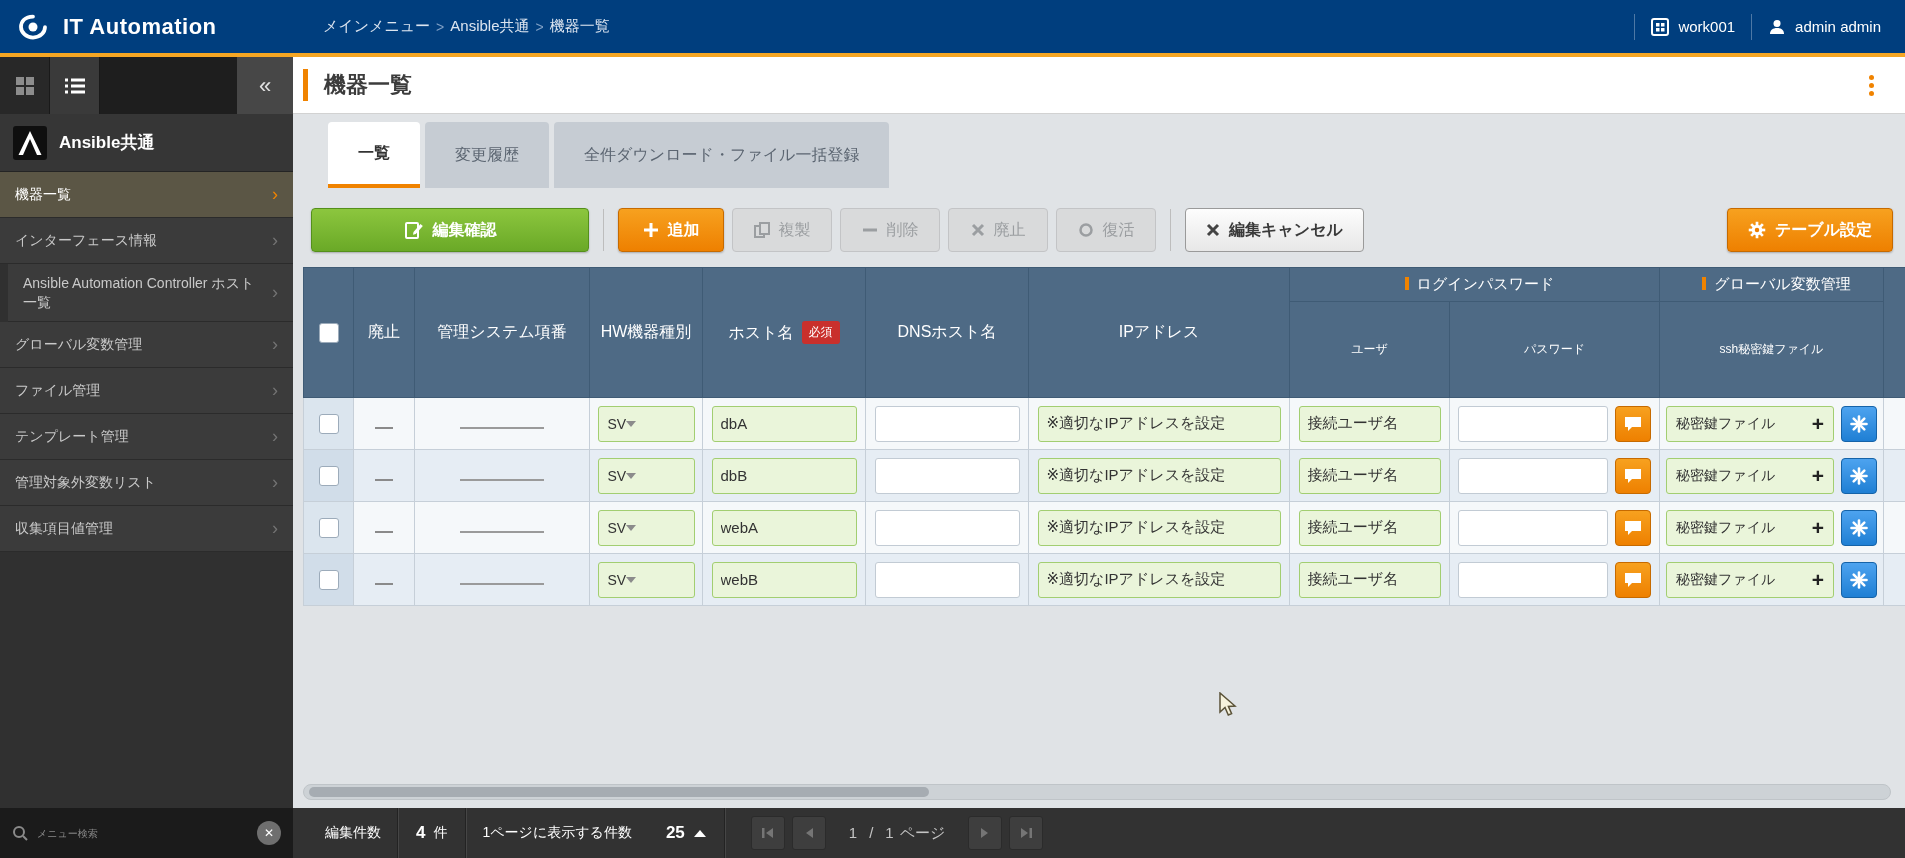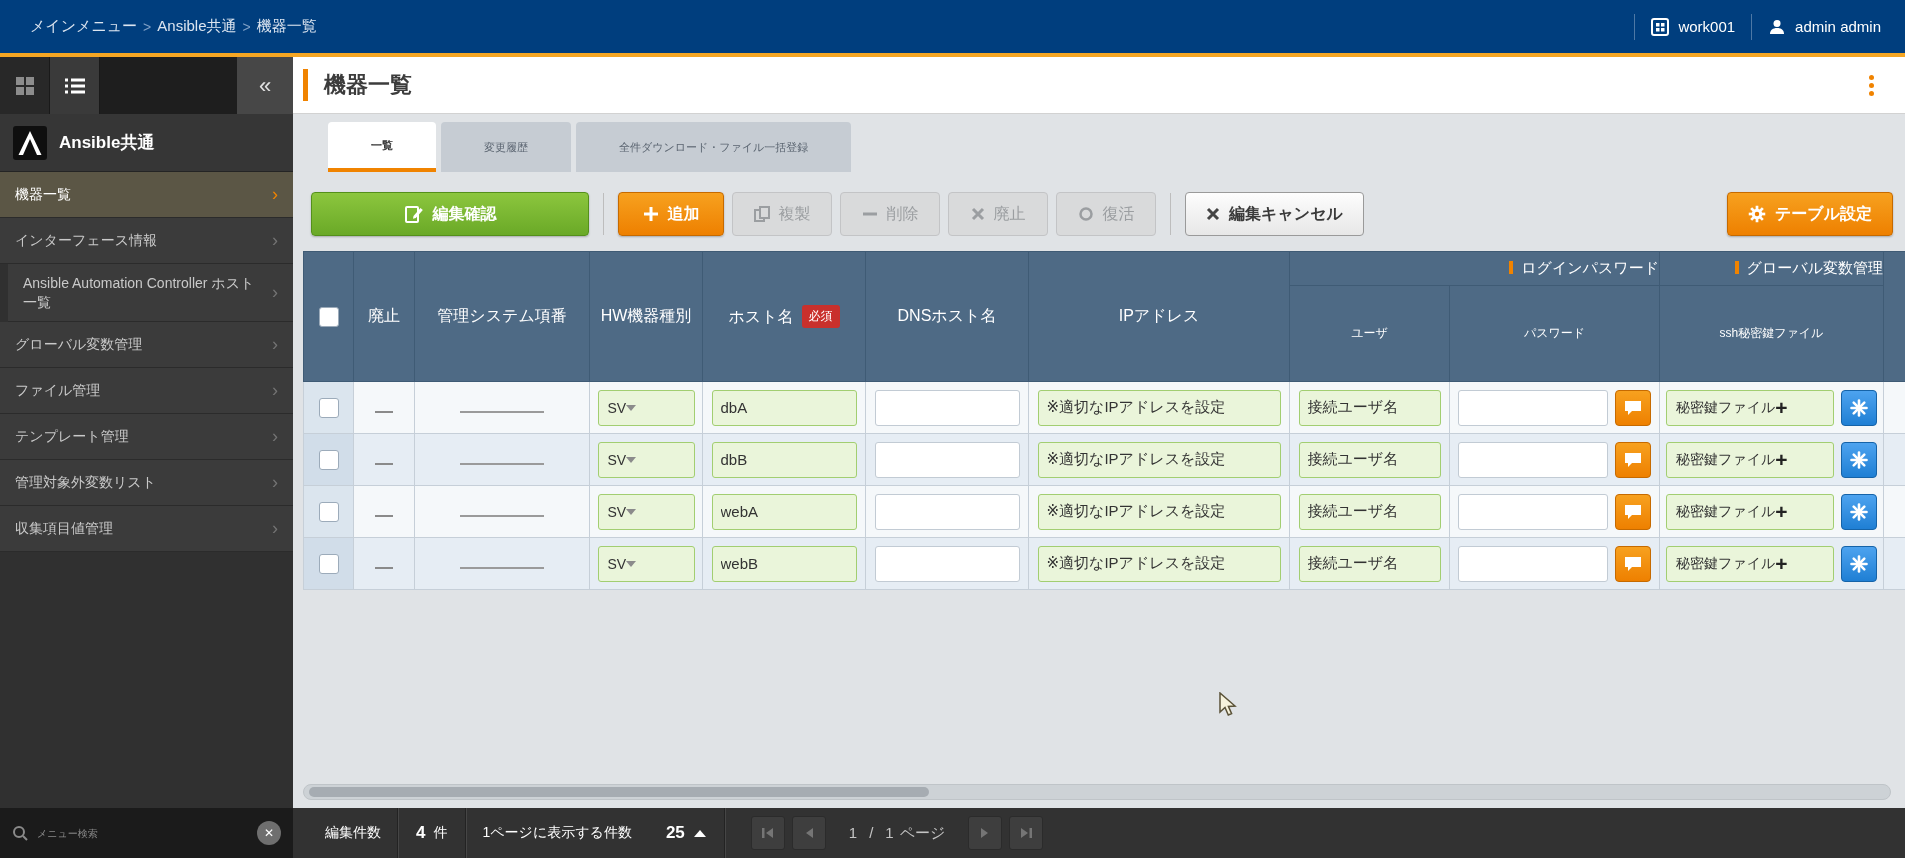--- a/index.html
+++ b/index.html
@@ -57,43 +57,43 @@
   .page-title { font-size:22px; font-weight:bold; color:#3c3c3c; }
   .page-desc { font-size:15px; color:#6f6f6f; padding-top:2px; }
   .kebab-btn { margin-left:auto; margin-right:16px; width:36px; height:36px; background:transparent; border:none;
                display:flex; flex-direction:column; align-items:center; justify-content:center; gap:3px; }
   .kebab-btn i { width:5px; height:5px; border-radius:50%; background:#f08300; }
 
   .content { flex:1; position:relative; background:#e0e3e6; padding:8px 0 0 10px; overflow:hidden; }
 
   
   .tabs { display:flex; gap:5px; margin-left:25px; }
-  .tab { height:50px; padding:0 43px; display:flex; align-items:center; background:#c6ccd3; color:#5b6571;
-         font-size:11px; border:none; border-radius:4px 4px 0 0; }
+  .tab { height:66px; padding:0 30px; display:flex; align-items:center; background:#c6ccd3; color:#5b6571;
+         font-size:16px; border:none; border-radius:4px 4px 0 0; }
   .tab.active { background:#fff; color:#333; font-weight:bold; border-bottom:4px solid #f08300; }
 
   
   .toolbar { display:flex; align-items:center; gap:8px; margin:20px 12px 0 8px; }
   .btn { height:44px; display:inline-flex; align-items:center; justify-content:center; gap:9px;
          border-radius:4px; font-size:16px; border:1px solid transparent; padding:0 20px; }
   .btn-confirm { min-width:278px; background:linear-gradient(#8cc63e,#6aa927); border-color:#54901b;
                  color:#fff; font-weight:bold; box-shadow:0 1px 2px rgba(0,0,0,.25); }
   .btn-add { min-width:106px; background:linear-gradient(#f7a11f,#ee8000); border-color:#c66a00;
              color:#fff; font-weight:bold; box-shadow:0 1px 2px rgba(0,0,0,.25); }
   .btn-dis { min-width:100px; background:#d9dadb; border-color:#c3c4c6; color:#9b9ea1; cursor:default; }
   .btn-cancel { min-width:172px; background:linear-gradient(#fdfdfd,#e7e7e7); border-color:#9a9a9a;
                 color:#3a3a3a; font-weight:bold; }
   .btn-settings { min-width:150px; margin-left:auto; background:linear-gradient(#f7a11f,#ee8000);
                   border-color:#c66a00; color:#fff; font-weight:bold; box-shadow:0 1px 2px rgba(0,0,0,.25); }
   .tb-sep { width:1px; height:42px; background:#bdbdbd; margin:0 6px; }
 
   
   .grid { border-collapse:collapse; table-layout:fixed; width:1648px; margin-top:15px; }
   .grid th { background:#4e6a85; color:#fff; font-weight:normal; border:1px solid #3f5b75; }
-  .grid .group-th { height:34px; text-align:right; padding-left:10px; font-size:15px; }
+  .grid .group-th { height:34px; text-align:center; padding-left:10px; font-size:15px; }
   .grid .cols-th { height:96px; font-size:12px; }
   .grid .merged { font-size:16px; }
   .gbar { display:inline-block; width:4px; height:13px; background:#f08300; margin-right:8px; vertical-align:-1px; }
   .req { display:inline-block; background:#c9302c; color:#fff; font-size:12px; padding:3px 7px;
          border-radius:3px; margin-left:8px; vertical-align:2px; }
   .grid td { height:52px; border:1px solid #c6cfd8; text-align:center; vertical-align:middle; padding:0 4px; }
   tr.r-odd td { background:#f5f8fa; }
   tr.r-even td { background:#e6edf4; }
   tr.r-odd td.cb-cell { background:#dbe5ee; }
   tr.r-even td.cb-cell { background:#d1dde9; }
@@ -108,21 +108,21 @@
   .inp { height:36px; border:1px solid #c2cbd4; border-radius:3px; background:#fff; padding:0 8px;
          font-size:15px; color:#333; }
   .inp.green { background:#eaf5da; border-color:#a2ce71; }
   .w145{width:145px;} .w243{width:243px;} .w142{width:142px;} .w150{width:150px;}
   .cellflex { display:flex; align-items:center; justify-content:center; gap:7px; }
   .sq-btn { width:36px; height:36px; border-radius:4px; display:flex; align-items:center; justify-content:center;
             flex:0 0 auto; border:1px solid transparent; padding:0; }
   .sq-orange { background:linear-gradient(#f7a11f,#ee8000); border-color:#c66a00; }
   .sq-blue { background:linear-gradient(#4da3ef,#1f7fd4); border-color:#1563a8; }
   .sshbox { width:168px; height:36px; background:#eaf5da; border:1px solid #a2ce71; border-radius:3px;
-            display:flex; align-items:center; justify-content:flex-start; padding:0 9px; font-size:14px;
+            display:flex; align-items:center; justify-content:space-between; padding:0 9px; font-size:14px;
             color:#333; cursor:pointer; }
   .plus-glyph { font-size:21px; font-weight:bold; color:#222; line-height:1; }
 
   
   .hscroll { position:absolute; left:10px; bottom:8px; width:1588px; height:16px; background:#cdd2d6;
              border:1px solid #bfc4c8; border-radius:8px; }
   .hthumb { position:absolute; left:5px; top:2px; height:10px; width:620px; background:#a6acb2; border-radius:6px; }
 
   
   .footer-bar { height:50px; flex:0 0 50px; background:#323232; display:flex; align-items:center;
@@ -140,20 +140,27 @@
             display:flex; align-items:center; justify-content:center; }
   .pg-text { display:flex; gap:12px; color:#c4c4c4; margin:0 16px; font-size:15px; }
   .pg-text .grp { display:flex; gap:6px; }
 
   .cursor { position:absolute; left:1218px; top:692px; z-index:99; pointer-events:none; }
 </style>
 </head>
 <body>
 
 <header class="app-header">
+  <div class="logo-block">
+    <svg width="38" height="30" viewBox="0 0 40 40">
+      <path d="M20 6 C9 6 4 13 4 20 c0 8 8 14 16 14 c10 0 16-7 16-14" fill="none" stroke="#fff" stroke-width="5" stroke-linecap="round"></path>
+      <circle cx="20" cy="20" r="6" fill="#fff"></circle>
+    </svg>
+    <span class="logo-title">IT Automation</span>
+  </div>
   <nav class="breadcrumb">
     <span class="bc-item">メインメニュー</span>
     <span class="bc-sep">&gt;</span>
     <span class="bc-item">Ansible共通</span>
     <span class="bc-sep">&gt;</span>
     <span class="bc-item">機器一覧</span>
   </nav>
   <div class="header-right">
     <div class="hdr-sep"></div>
     <div class="hdr-group">

